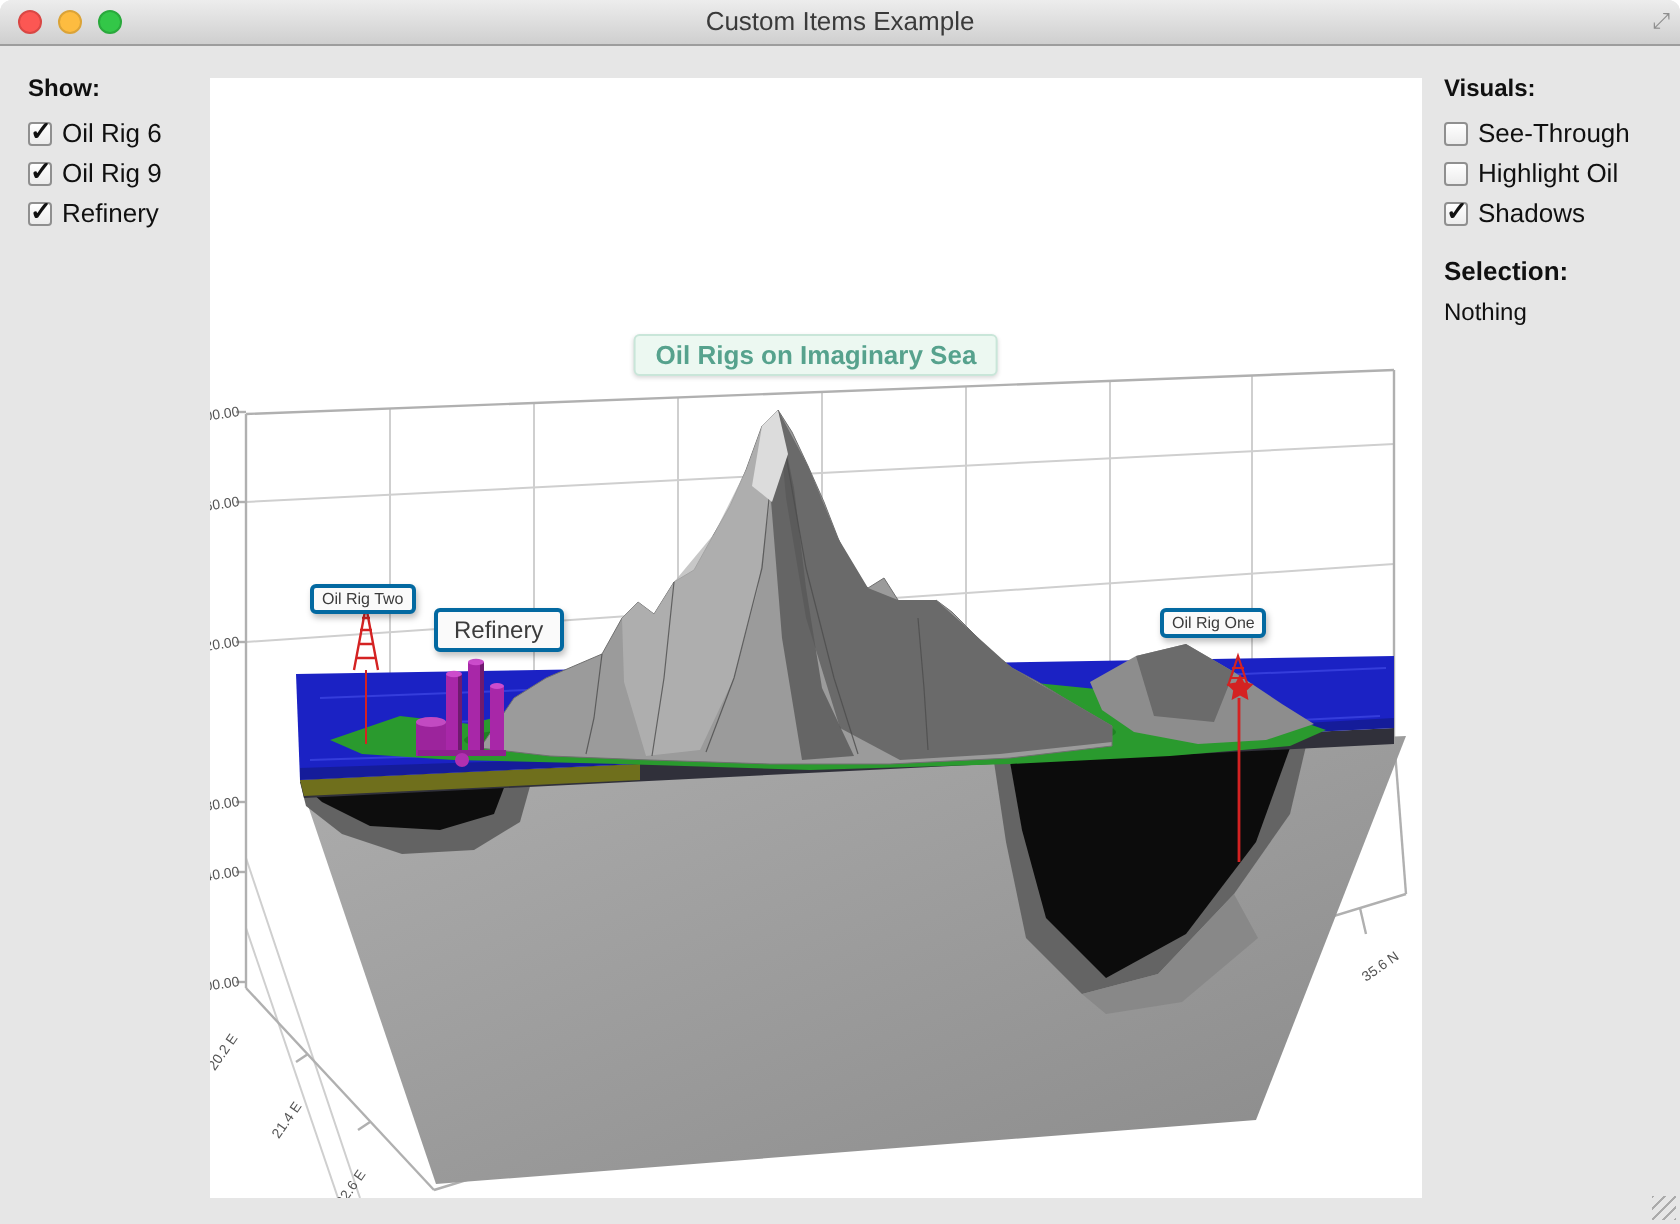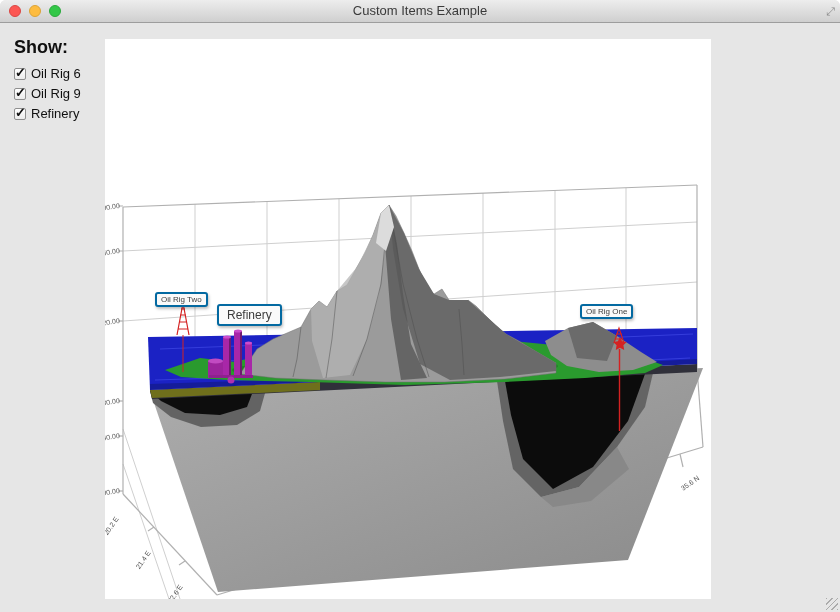--- a/index.html
+++ b/index.html
@@ -10,21 +10,21 @@
   .traffic{position:absolute;left:9px;top:5px;display:flex;gap:8px;}
   .light{width:12px;height:12px;border-radius:50%;display:block;box-sizing:border-box;}
   .light.red{background:#fc5753;border:1px solid #d94744;}
   .light.yellow{background:#fdbc40;border:1px solid #dba337;}
   .light.green{background:#33c748;border:1px solid #2aa93c;}
   .fs-icon{position:absolute;right:5px;top:4px;color:#8e8e8e;font-size:11px;line-height:14px;}
   .content{position:absolute;top:23px;left:0;right:0;bottom:0;}
   .panel{position:absolute;font-size:13px;color:#101010;}
   .panel-left{left:14px;top:14px;width:92px;}
   .panel-right{left:722px;top:14px;width:112px;}
-  .heading{font-weight:bold;margin-bottom:8px;font-size:18px;}
+  .heading{font-weight:bold;margin-bottom:8px;font-size:12px;}
   .cb-row{display:flex;align-items:center;margin-bottom:5px;cursor:default;}
   input[type=checkbox]{appearance:none;-webkit-appearance:none;width:12px;height:12px;border:1px solid #8f8f8f;
       border-radius:2px;background:linear-gradient(#ffffff,#ececec);margin:0 5px 0 0;position:relative;flex:none;}
   input[type=checkbox]:checked::after{content:"\2713";position:absolute;left:0;top:-4px;font-size:13px;font-weight:bold;color:#111;}
   .sel-heading{font-weight:bold;margin:14px 0 6px;font-size:13px;}
   .sel-value{font-size:12px;}
   .viz{position:absolute;left:105px;top:16px;width:606px;height:560px;background:#ffffff;}
   .viz svg{position:absolute;left:0;top:0;font-family:"Liberation Sans",sans-serif;}
   .badge{position:absolute;top:128px;left:50%;transform:translateX(-50%);background:#ecf8f1;border:1px solid #c9e6d9;
          border-radius:3px;color:#56a28d;font-weight:bold;font-size:13px;padding:2px 10px;box-shadow:0 1px 2px rgba(0,0,0,.15);white-space:nowrap;}
@@ -193,21 +193,39 @@
           <line x1="78" y1="296" x2="78" y2="333" stroke-width="1"></line>
         </g>
 
         <g>
           <path d="M509,304 L514,289 L519,304 M510,300 L518,300 M511,295 L517,295" stroke="#d42222" stroke-width="1.1" fill="none"></path>
           <path d="M515,298 l2.1,4.3 4.7,0.7 -3.4,3.3 0.8,4.7 -4.2,-2.2 -4.2,2.2 0.8,-4.7 -3.4,-3.3 4.7,-0.7 Z" fill="#d42222"></path>
           <line x1="514.5" y1="310" x2="514.5" y2="392" stroke="#d42222" stroke-width="1.4"></line>
         </g>
       </svg>
 
+      <div class="badge">Oil Rigs on Imaginary Sea</div>
       <div class="float-label lbl-small lbl-rig-two">Oil Rig Two</div>
       <div class="float-label lbl-big lbl-refinery">Refinery</div>
       <div class="float-label lbl-small lbl-rig-one">Oil Rig One</div>
     </div>
 
+    <div class="panel panel-right">
+      <div class="heading">Visuals:</div>
+      <label class="cb-row">
+        <input type="checkbox" style="">
+        <span>See-Through</span>
+      </label>
+      <label class="cb-row">
+        <input type="checkbox" style="">
+        <span>Highlight Oil</span>
+      </label>
+      <label class="cb-row">
+        <input type="checkbox" checked="" style="">
+        <span>Shadows</span>
+      </label>
+      <div class="sel-heading">Selection:</div>
+      <div class="sel-value">Nothing</div>
+    </div>
 
   </div>
   <div class="grip"></div>
 </div>
 
 </body></html>

